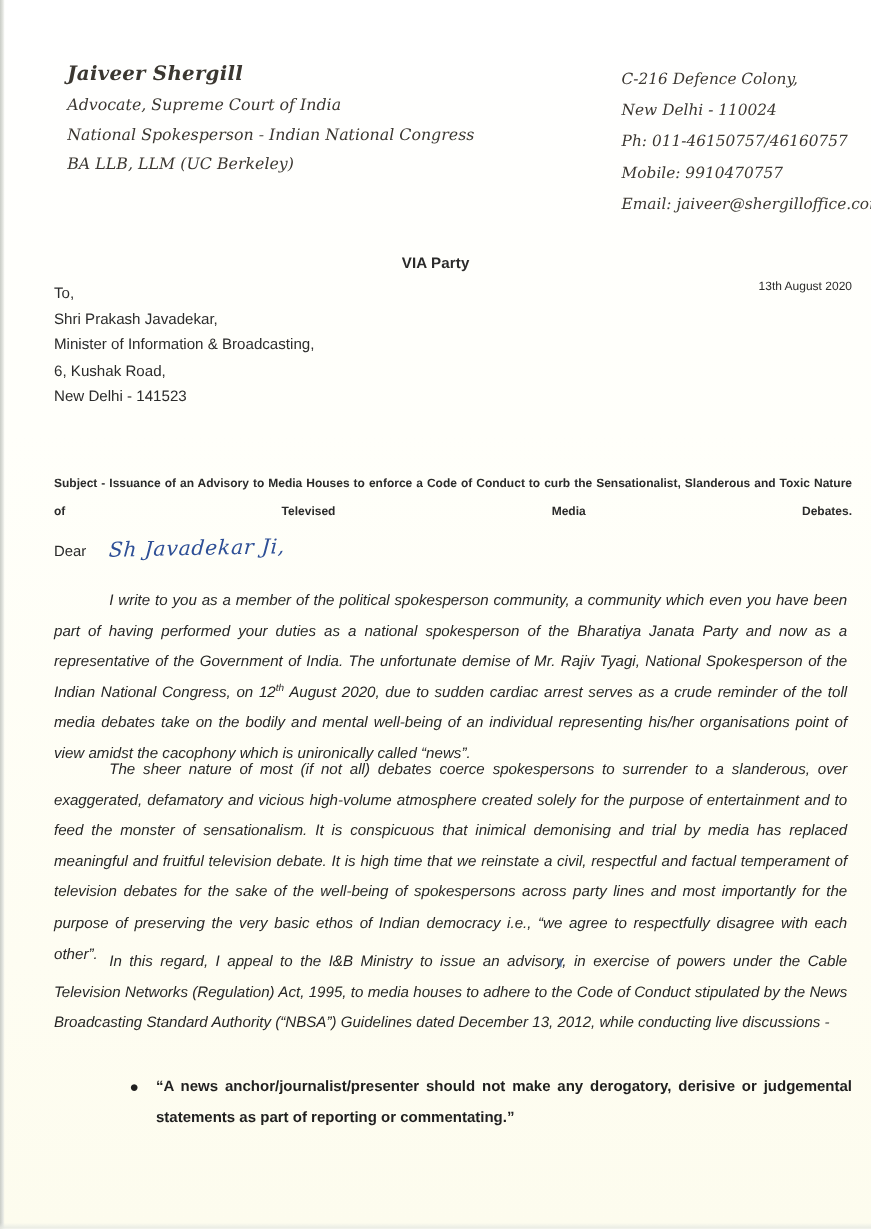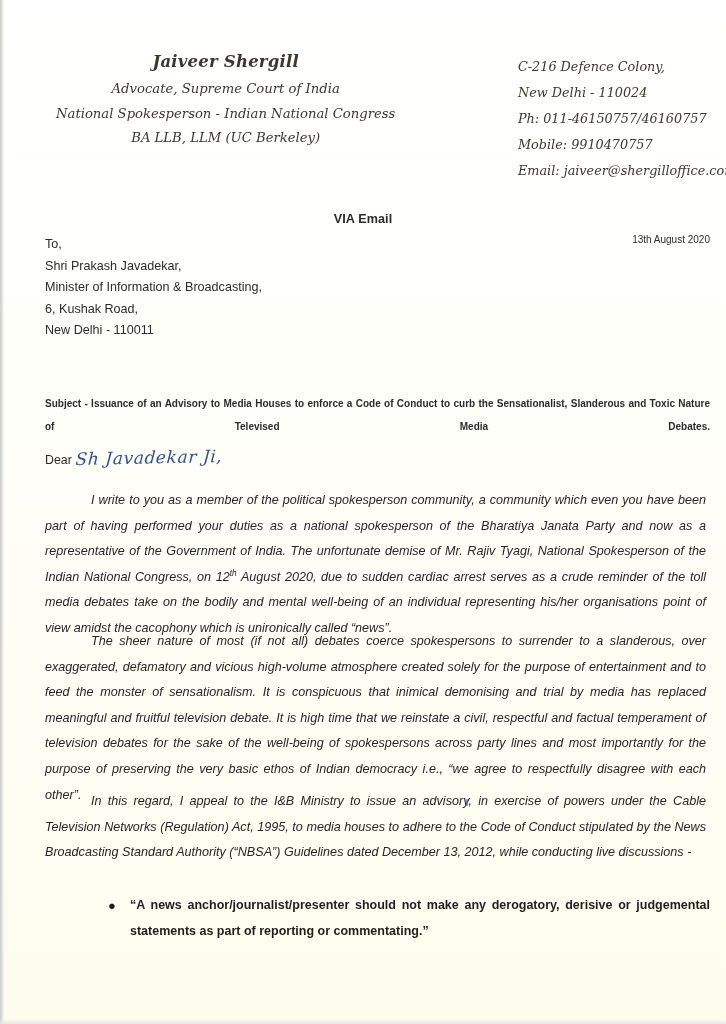--- a/index.html
+++ b/index.html
@@ -45,21 +45,20 @@
     position: absolute;
     top: 52px;
     left: 0;
     right: 0;
     height: 140px;
   }
   .lh-left {
     position: absolute;
     left: 56px;
     top: 0;
-    text-align: center;
   }
   .lh-right {
     position: absolute;
     left: 518px;
     top: 7px;
   }
   .script {
     font-family: "DejaVu Serif", "Liberation Serif", serif;
     font-style: italic;
     color: #3b3731;
@@ -123,21 +122,21 @@
     width: 100%;
   }
 
   
   .salutation {
     position: absolute;
     top: 448px;
     left: 45px;
     display: flex;
     align-items: baseline;
-    gap: 3px;
+    gap: 18px;
   }
   .salutation .dear {
     font-size: 12.4px;
   }
   .handwritten {
     font-family: "DejaVu Serif", "Liberation Serif", serif;
     font-style: italic;
     font-size: 17px;
     color: #2e4f96;
     letter-spacing: 0.6px;
@@ -225,28 +224,28 @@
     </div>
     <div class="lh-right">
       <div class="script lh-line">C-216 Defence Colony,</div>
       <div class="script lh-line">New Delhi - 110024</div>
       <div class="script lh-line">Ph: 011-46150757/46160757</div>
       <div class="script lh-line">Mobile: 9910470757</div>
       <div class="script lh-line">Email: jaiveer@shergilloffice.com</div>
     </div>
   </div>
 
-  <div class="via-email">VIA Email</div>
+  <div class="via-email">VIA Party</div>
 
   <div class="addr-block">
     <div>To,</div>
     <div>Shri Prakash Javadekar,</div>
     <div>Minister of Information &amp; Broadcasting,</div>
     <div>6, Kushak Road,</div>
-    <div>New Delhi - 110011</div>
+    <div>New Delhi - 141523</div>
   </div>
   <div class="date-line">13th August 2020</div>
 
   <div class="subject">
     <span class="subject-inner">Subject - Issuance of an Advisory to Media Houses to enforce a Code of Conduct to curb the Sensationalist, Slanderous and Toxic Nature of Televised Media Debates.</span>
   </div>
 
   <div class="salutation">
     <span class="dear">Dear</span>
     <span class="handwritten">Sh Javadekar Ji,</span>

